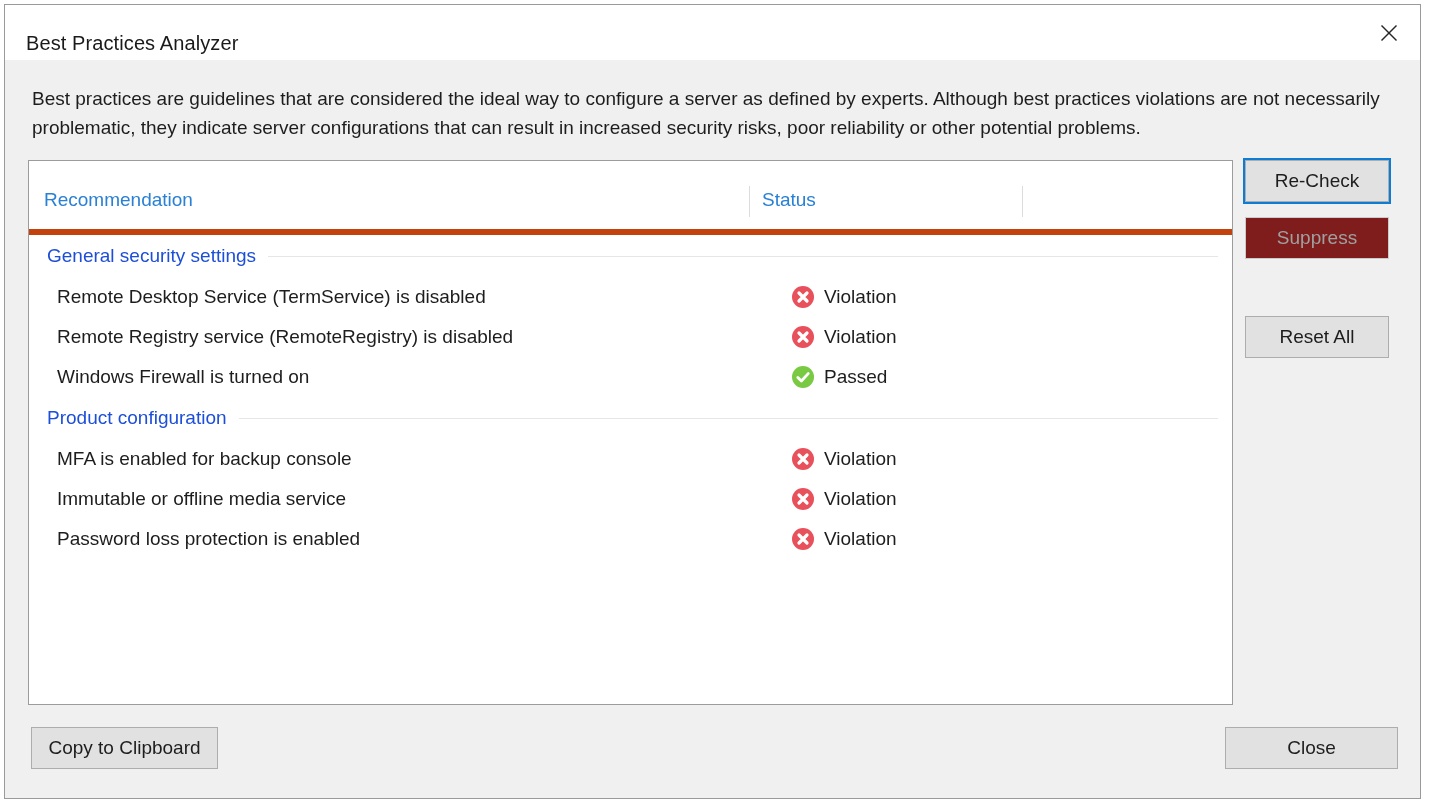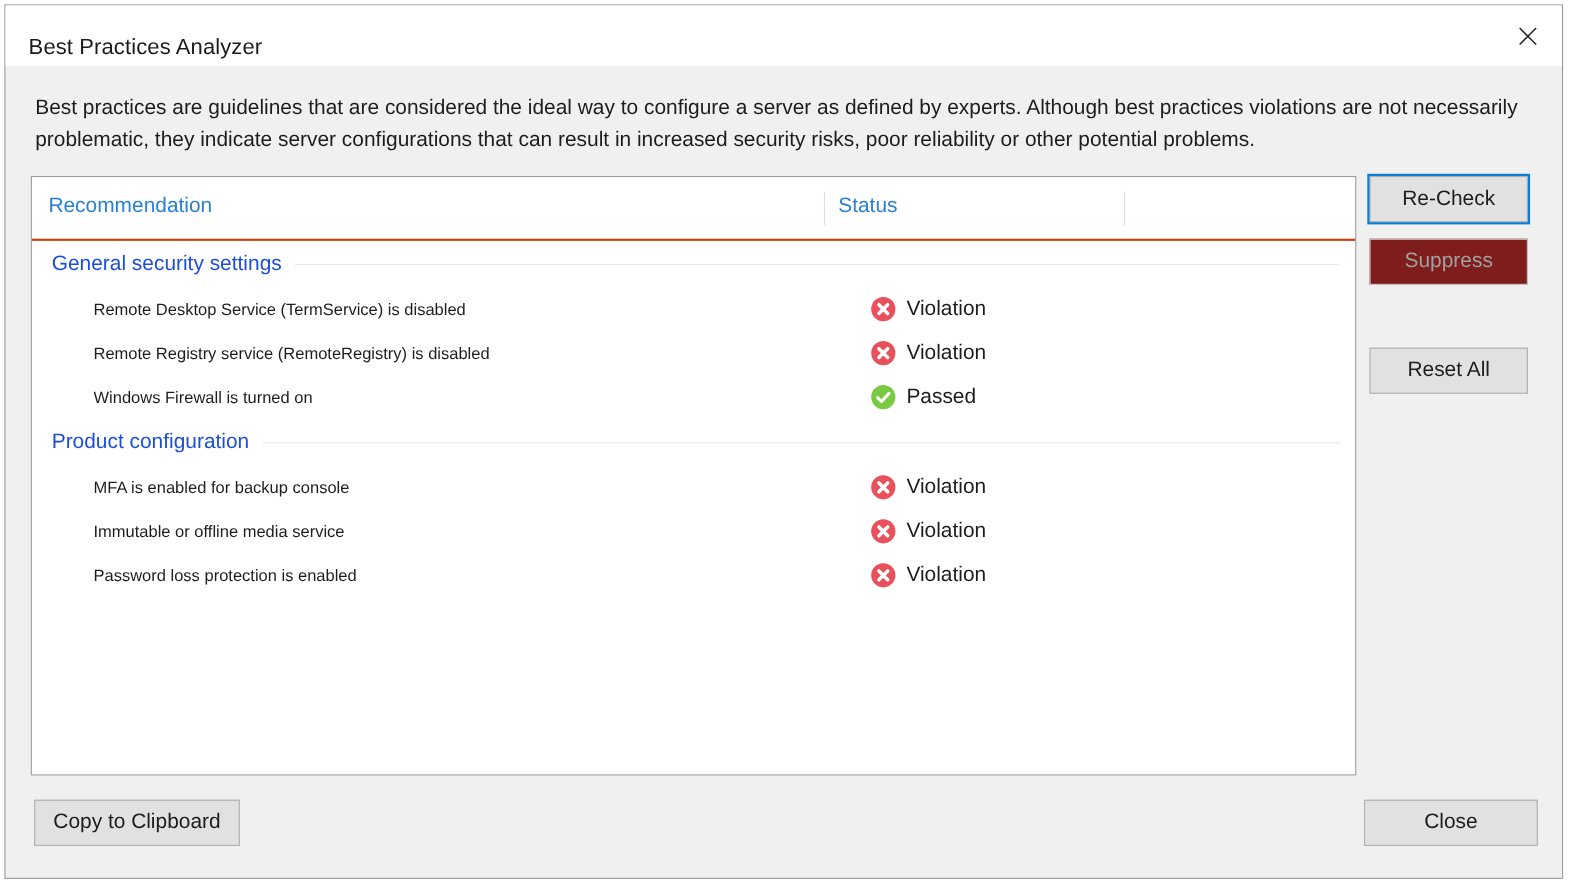--- a/index.html
+++ b/index.html
@@ -81,21 +81,22 @@
     border: 1px solid #9c9c9c;
     background: #ffffff;
     position: relative;
     overflow: hidden;
   }
 
   
   .col-header {
     height: 56px;
     position: relative;
-    border-bottom: 2px solid #c2410c;
+    border-bottom: 6px solid #c2410c;
+    margin-top: 12px;
   }
   .col-header .col-title {
     position: absolute;
     top: 16px;
     font-size: 19px;
     color: #2980d4;
   }
   .col-rec   { left: 15px; }
   .col-stat  { left: 733px; }
   .col-divider {
@@ -135,24 +136,23 @@
   
   .row {
     height: 40px;
     display: flex;
     align-items: center;
     position: relative;
   }
   .row .rec-text {
     position: absolute;
     left: 28px;
-    font-size: 15px;
+    font-size: 19px;
     color: #1d1d1d;
     white-space: nowrap;
-    margin-left: 28px;
   }
   .row .status-cell {
     position: absolute;
     left: 762px;
     display: flex;
     align-items: center;
   }
   .status-icon {
     width: 24px;
     height: 24px;
@@ -207,21 +207,21 @@
     position: absolute;
     left: 26px;
     top: 15px;
     width: 187px;
     height: 42px;
   }
   .btn-close {
     position: absolute;
     right: 22px;
     top: 15px;
-    width: 158px;
+    width: 173px;
     height: 42px;
   }
 </style>
 </head>
 <body>
 
 <div class="dialog">
 
   <div class="titlebar">
     <div class="titlebar-text">Best Practices Analyzer</div>

